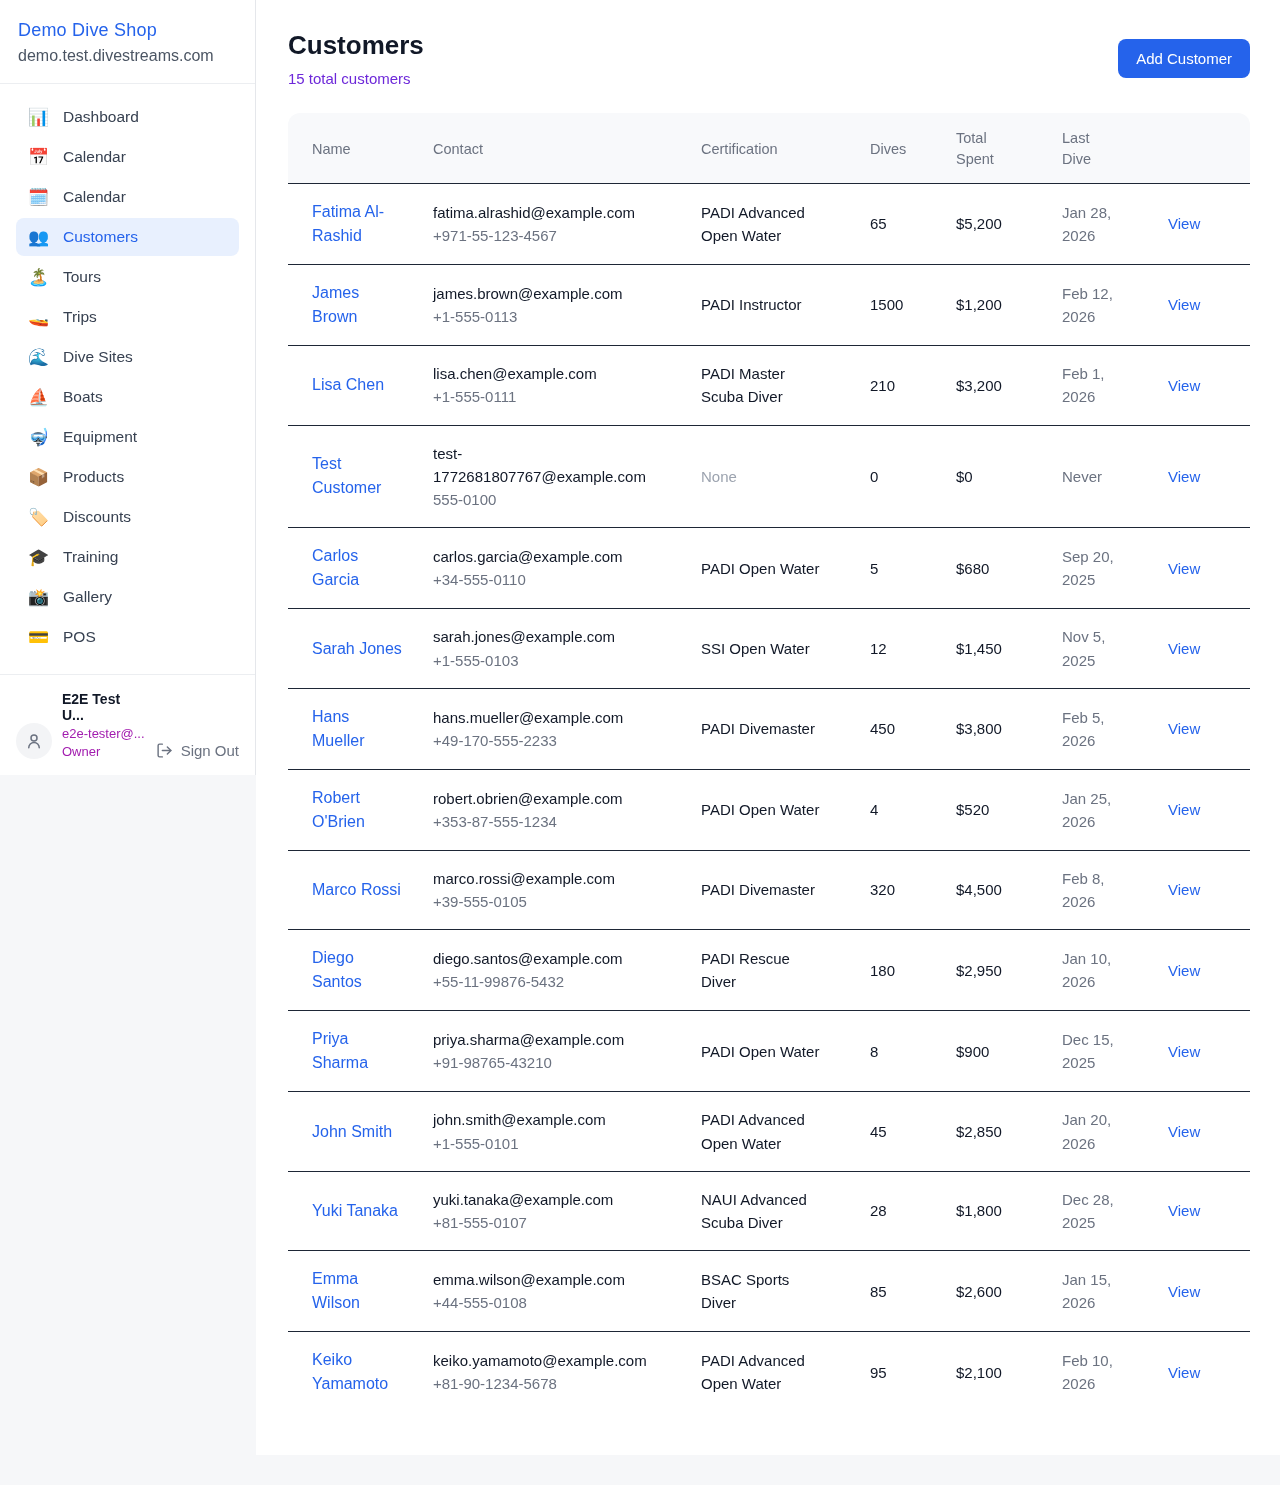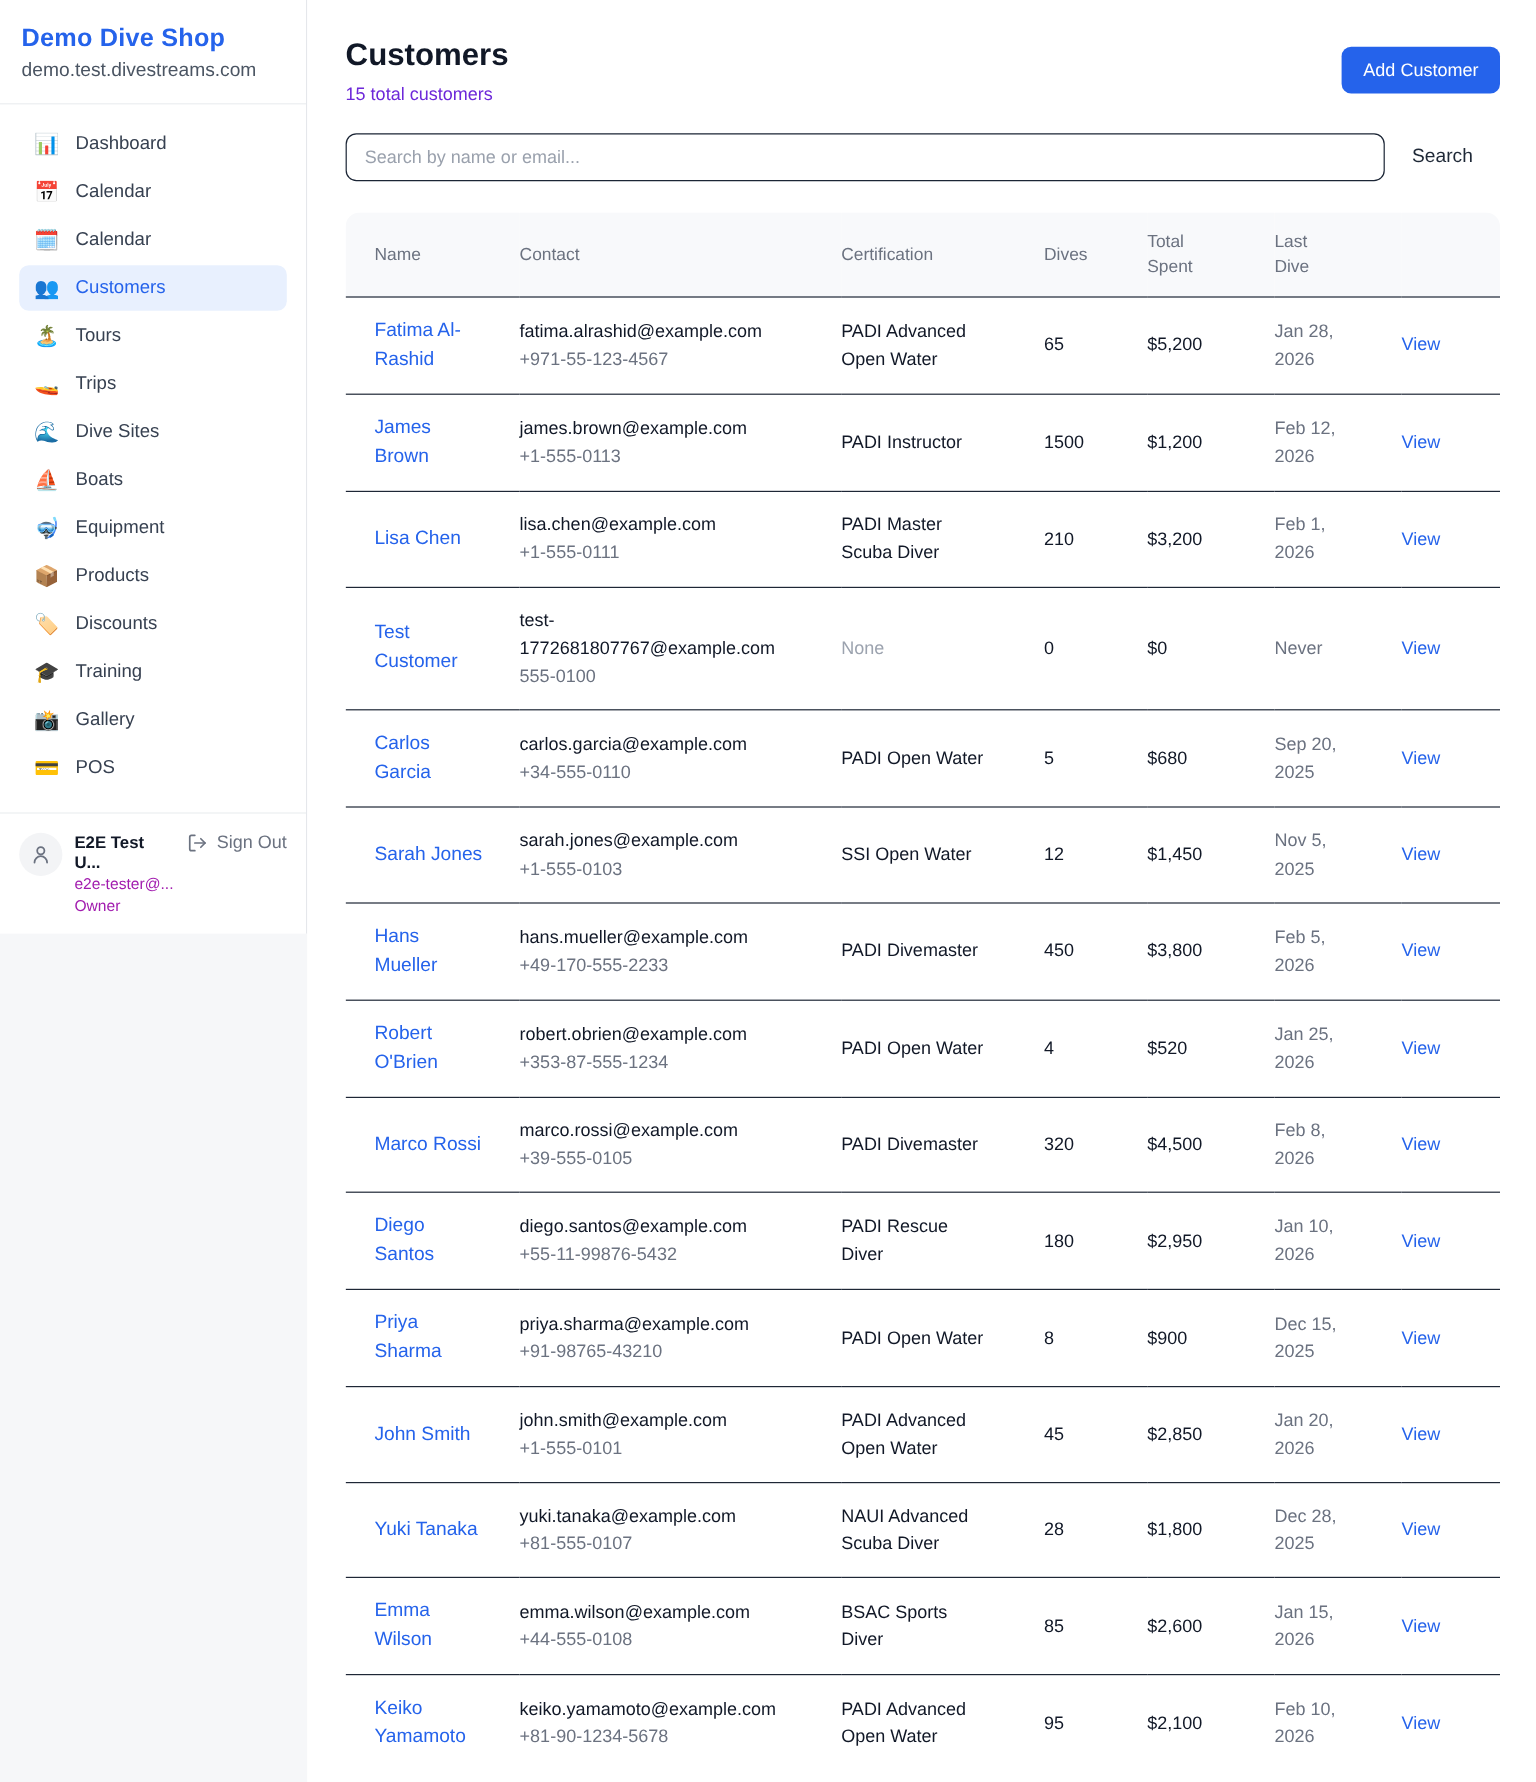--- a/index.html
+++ b/index.html
@@ -8,28 +8,28 @@
     background: #f6f7f9;
     font-family: "Liberation Sans", sans-serif;
     color: #111827;
     min-height: 1485px;
   }
   .layout { display: flex; align-items: flex-start; }
 
   
   .sidebar { width: 256px; flex: 0 0 256px; background: #fff; border-right: 1px solid #e5e7eb; }
   .brand { padding: 20px 18px 18px 18px; border-bottom: 1px solid #eceef1; }
-  .brand-name { color: #2563eb; font-size: 21px; font-weight: 700; letter-spacing: .2px; }
+  .brand-name { color: #2563eb; font-size: 18px; font-weight: 400; letter-spacing: .2px; }
   .brand-domain { color: #4b5563; font-size: 16px; margin-top: 6px; }
   .nav { padding: 14px 16px 16px 16px; }
   .nav-item { display: flex; align-items: center; gap: 13px; padding: 10px 12px; border-radius: 8px;
               font-size: 15.5px; color: #374151; cursor: pointer; margin-bottom: 2px; }
   .nav-item.active { background: #e8f0fe; color: #2563eb; }
   .nav-icon { font-size: 17px; width: 22px; text-align: center; line-height: 1; }
-  .user-footer { border-top: 1px solid #eceef1; padding: 16px; display: flex; align-items: flex-start; gap: 10px; }
+  .user-footer { border-top: 1px solid #eceef1; padding: 16px; display: flex; align-items: flex-end; gap: 10px; }
   .avatar { width: 36px; height: 36px; border-radius: 50%; background: #f3f4f6; flex: 0 0 36px;
             display: flex; align-items: center; justify-content: center; }
   .user-info { flex: 1; min-width: 0; }
   .user-name { font-weight: 700; font-size: 14px; color: #111827; }
   .user-email, .user-role { font-size: 13px; color: #a21caf; margin-top: 3px; }
   .signout { display: flex; align-items: center; gap: 8px; color: #6b7280; font-size: 15px;
              cursor: pointer; white-space: nowrap; background: none; border: none; font-family: inherit; }
 
   
   .main { flex: 1; background: #fff; padding: 30px 30px 14px 32px; min-height: 1455px; }
@@ -167,24 +167,20 @@
 
   <main class="main">
     <div class="page-header">
       <div>
         <div class="page-title">Customers</div>
         <div class="page-subtitle">15 total customers</div>
       </div>
       <button class="btn-primary">Add Customer</button>
     </div>
 
-    <div class="search-row">
-      <input class="search-input" type="text" placeholder="Search by name or email..." style="">
-      <button class="search-btn">Search</button>
-    </div>
 
     <div class="table-card">
       <table>
         <colgroup>
           <col style="width:145px">
             <col style="width:268px">
             <col style="width:169px">
           <col style="width:86px">
             <col style="width:106px">
             <col style="width:106px">

